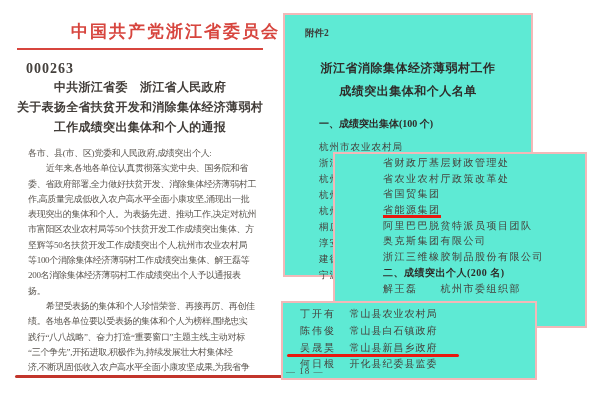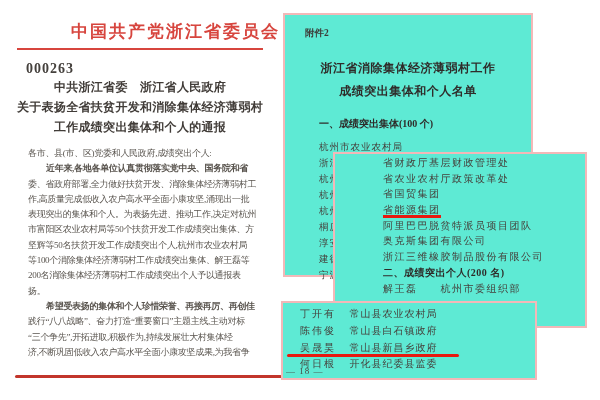--- a/index.html
+++ b/index.html
@@ -14,21 +14,21 @@
     position:absolute;left:0;top:20px;width:100%;text-align:right;
     font-size:17px;font-weight:bold;letter-spacing:2px;color:#d7453e;
     white-space:nowrap;
   }
   .letterhead-rule{position:absolute;left:17px;top:48px;width:246px;height:2px;background:#d7453e;}
   .serial{position:absolute;left:26px;top:54px;font-size:14px;font-weight:bold;color:#45413d;letter-spacing:1px;margin-top:7px;}
   .doc-title{position:absolute;left:8px;top:77px;width:264px;text-align:center;
     font-size:12px;font-weight:bold;color:#413c38;line-height:20px;letter-spacing:0.3px;}
   .doc-body{position:absolute;left:28px;top:146px;width:238px;font-size:9px;color:#59544e;letter-spacing:-0.3px;}
   .bline{height:15.3px;line-height:15.3px;white-space:nowrap;}
-  .bline.indent{padding-left:18px;font-weight:bold;}
+  .bline.indent{padding-left:18px;}
   .bottom-rule{position:absolute;left:15px;top:375px;width:267px;height:3px;background:#c2352b;border-radius:2px;}
 
   
   .page{background:#5eead4;border:2px solid #f3b8b8;position:absolute;box-sizing:border-box;}
   .page-main{left:283px;top:13px;width:250px;height:264px;z-index:1;}
   .attach-label{position:absolute;left:20px;top:12px;font-size:9.5px;font-weight:bold;color:#3d3a37;}
   .page-title{position:absolute;left:0;top:42px;width:100%;text-align:center;
     font-size:12px;font-weight:bold;color:#2f2c2a;line-height:23px;letter-spacing:0.5px;}
   .sec-heading{position:absolute;left:34px;top:102px;font-size:10px;font-weight:bold;color:#2f2c2a;white-space:nowrap;}
   .main-list{position:absolute;left:34px;top:124px;width:210px;font-size:9.5px;color:#45413c;}
@@ -69,20 +69,21 @@
       <div class="bline indent">近年来,各地各单位认真贯彻落实党中央、国务院和省</div>
       <div class="bline">委、省政府部署,全力做好扶贫开发、消除集体经济薄弱村工</div>
       <div class="bline">作,高质量完成低收入农户高水平全面小康攻坚,涌现出一批</div>
       <div class="bline">表现突出的集体和个人。为表扬先进、推动工作,决定对杭州</div>
       <div class="bline">市富阳区农业农村局等50个扶贫开发工作成绩突出集体、方</div>
       <div class="bline">坚辉等50名扶贫开发工作成绩突出个人,杭州市农业农村局</div>
       <div class="bline">等100个消除集体经济薄弱村工作成绩突出集体、解王磊等</div>
       <div class="bline">200名消除集体经济薄弱村工作成绩突出个人予以通报表</div>
       <div class="bline">扬。</div>
       <div class="bline indent">希望受表扬的集体和个人珍惜荣誉、再接再厉、再创佳</div>
+      <div class="bline">绩。各地各单位要以受表扬的集体和个人为榜样,围绕忠实</div>
       <div class="bline">践行“八八战略”、奋力打造“重要窗口”主题主线,主动对标</div>
       <div class="bline">“三个争先”,开拓进取,积极作为,持续发展壮大村集体经</div>
       <div class="bline">济,不断巩固低收入农户高水平全面小康攻坚成果,为我省争</div>
     </div>
 
   <div class="bottom-rule"></div>
 </div>
 
 <div class="page page-main">
   <div class="attach-label">附件2</div>

